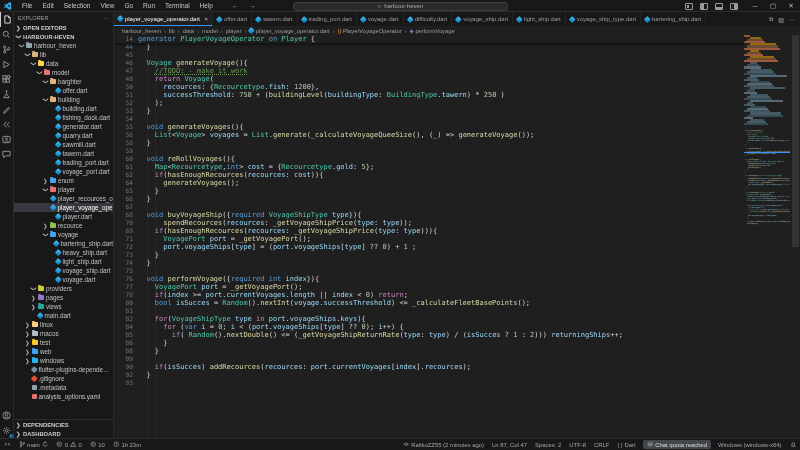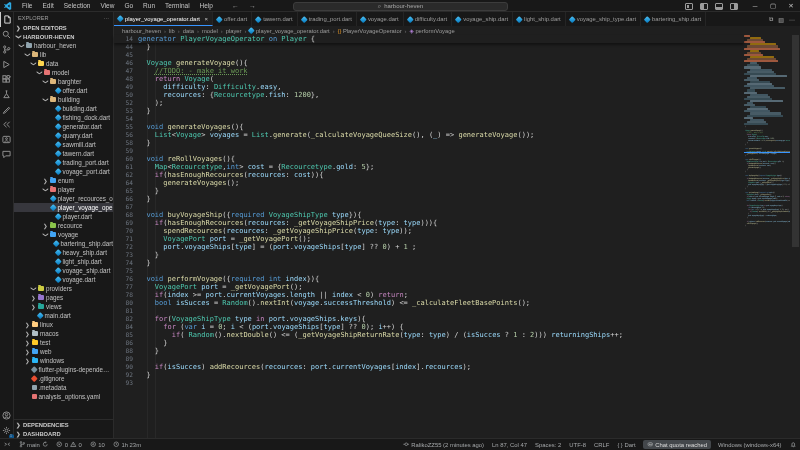--- a/index.html
+++ b/index.html
@@ -538,28 +538,28 @@
       </div>
       <div class="crow">
         <span class="gut">47</span>
         <span class="ct">    <i class="c td">//TODO: - make it work</i></span>
       </div>
       <div class="crow">
         <span class="gut">48</span>
         <span class="ct">    <i class="q">return</i> <i class="t">Voyage</i><i class="p">(</i></span>
       </div>
       <div class="crow">
-        <span class="gut">49</span>
-        <span class="ct">      <i class="v">difficulty</i><i class="p">:</i> <i class="t">Difficulty</i><i class="p">.</i><i class="v">easy</i><i class="p">,</i></span>
-      </div>
-      <div class="crow">
         <span class="gut">50</span>
         <span class="ct">      <i class="v">recources</i><i class="p">:</i> <i class="p">{</i><i class="t">Recourcetype</i><i class="p">.</i><i class="v">fish</i><i class="p">:</i> <i class="n">1200</i><i class="p">}</i><i class="p">,</i></span>
       </div>
       <div class="crow">
+        <span class="gut">51</span>
+        <span class="ct">      <i class="v">successThreshold</i><i class="p">:</i> <i class="n">750</i> <i class="p">+</i> <i class="p">(</i><i class="f">buildingLevel</i><i class="p">(</i><i class="v">buildingType</i><i class="p">:</i> <i class="t">BuildingType</i><i class="p">.</i><i class="v">tawern</i><i class="p">)</i> <i class="p">*</i> <i class="n">250</i> <i class="p">)</i></span>
+      </div>
+      <div class="crow">
         <span class="gut">52</span>
         <span class="ct">    <i class="p">)</i><i class="p">;</i></span>
       </div>
       <div class="crow">
         <span class="gut">53</span>
         <span class="ct">  <i class="p">}</i></span>
       </div>
       <div class="crow">
         <span class="gut">54</span>
         <span class="ct"></span>
@@ -606,26 +606,26 @@
       </div>
       <div class="crow">
         <span class="gut">67</span>
         <span class="ct"></span>
       </div>
       <div class="crow">
         <span class="gut">68</span>
         <span class="ct">  <i class="k">void</i> <i class="f">buyVoyageShip</i><i class="p">(</i><i class="p">{</i><i class="k">required</i> <i class="t">VoyageShipType</i> <i class="v">type</i><i class="p">}</i><i class="p">)</i><i class="p">{</i></span>
       </div>
       <div class="crow">
+        <span class="gut">70</span>
+        <span class="ct">      <i class="f">spendRecources</i><i class="p">(</i><i class="v">recources</i><i class="p">:</i> <i class="f">_getVoyageShipPrice</i><i class="p">(</i><i class="v">type</i><i class="p">:</i> <i class="v">type</i><i class="p">)</i><i class="p">)</i><i class="p">;</i></span>
+      </div>
+      <div class="crow">
         <span class="gut">69</span>
         <span class="ct">    <i class="q">if</i><i class="p">(</i><i class="f">hasEnoughRecources</i><i class="p">(</i><i class="v">recources</i><i class="p">:</i> <i class="f">_getVoyageShipPrice</i><i class="p">(</i><i class="v">type</i><i class="p">:</i> <i class="v">type</i><i class="p">)</i><i class="p">)</i><i class="p">)</i><i class="p">{</i></span>
-      </div>
-      <div class="crow">
-        <span class="gut">70</span>
-        <span class="ct">      <i class="f">spendRecources</i><i class="p">(</i><i class="v">recources</i><i class="p">:</i> <i class="f">_getVoyageShipPrice</i><i class="p">(</i><i class="v">type</i><i class="p">:</i> <i class="v">type</i><i class="p">)</i><i class="p">)</i><i class="p">;</i></span>
       </div>
       <div class="crow">
         <span class="gut">71</span>
         <span class="ct">      <i class="t">VoyagePort</i> <i class="v">port</i> <i class="p">=</i> <i class="f">_getVoyagePort</i><i class="p">(</i><i class="p">)</i><i class="p">;</i></span>
       </div>
       <div class="crow">
         <span class="gut">72</span>
         <span class="ct">      <i class="v">port</i><i class="p">.</i><i class="v">voyageShips</i><i class="p">[</i><i class="v">type</i><i class="p">]</i> <i class="p">=</i> <i class="p">(</i><i class="v">port</i><i class="p">.</i><i class="v">voyageShips</i><i class="p">[</i><i class="v">type</i><i class="p">]</i> <i class="p">?</i><i class="p">?</i> <i class="n">0</i><i class="p">)</i> <i class="p">+</i> <i class="n">1</i> <i class="p">;</i></span>
       </div>
       <div class="crow">

